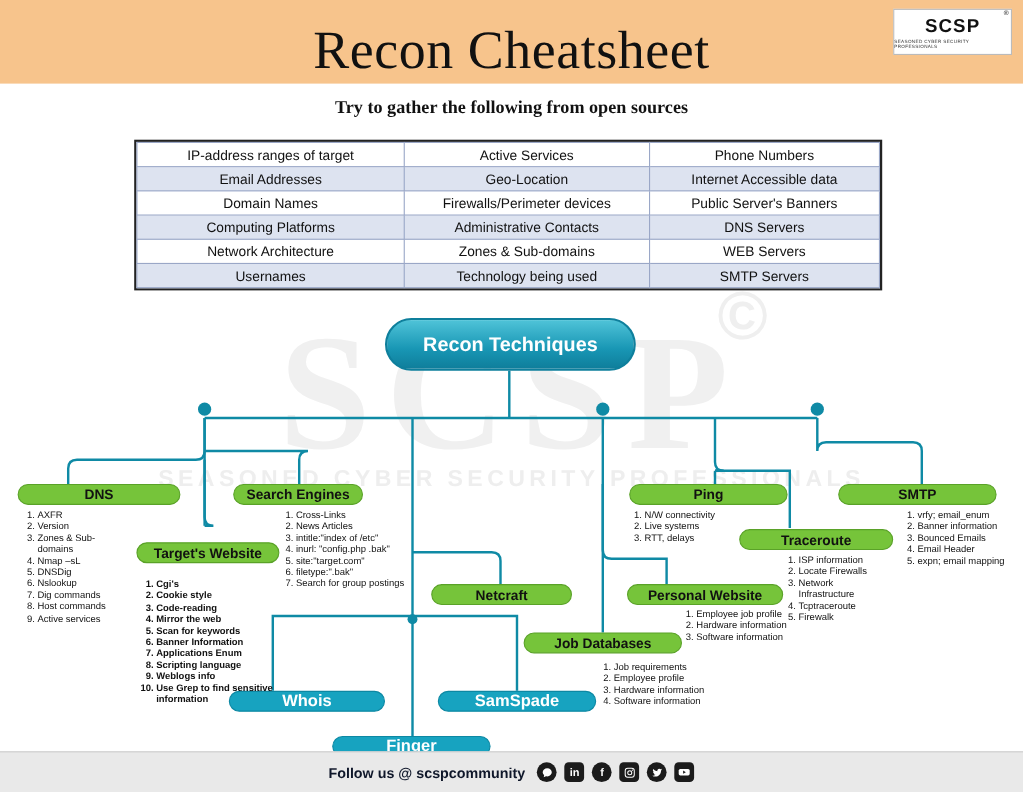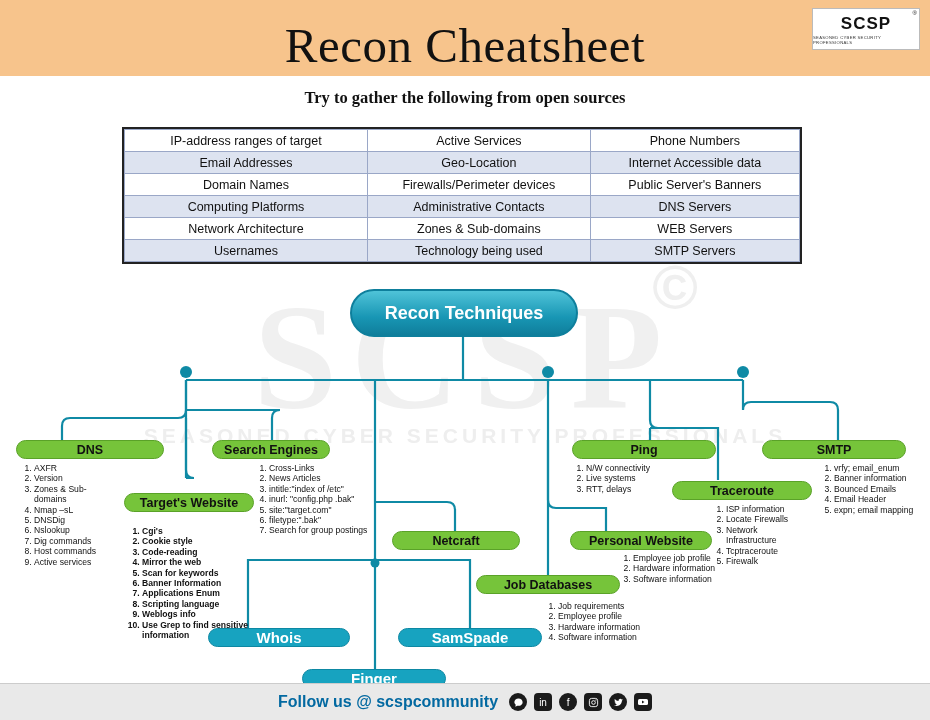--- a/index.html
+++ b/index.html
@@ -100,25 +100,25 @@
   }
   .lst ol{margin:0;padding-left:16px;}
   .lst ol li{margin:0;padding:0;}
 
   
   .footer{
     position:absolute;left:0;bottom:0;width:930px;height:36px;
     background:#e9e9e9;border-top:1px solid #ccc;
     display:flex;align-items:center;justify-content:center;gap:7px;
   }
-  .footer .ftext{font-size:16px;font-weight:bold;color:#0369a1;margin-right:4px;}
+  .footer .ftext{font-size:13px;font-weight:bold;color:#0f172a;margin-right:4px;}
   .sicon{
     width:18px;height:18px;border-radius:50%;background:#1b1b1b;
     display:flex;align-items:center;justify-content:center;
-    color:#fff;font-size:10px;font-weight:normal;
+    color:#fff;font-size:10px;font-weight:bold;
     font-family:"Liberation Sans", sans-serif;
   }
   .sicon.square{border-radius:4px;}
   .sicon svg{display:block;}
 </style>
 </head>
 <body>
 
 <div class="header">
   <div class="title">Recon Cheatsheet</div>

